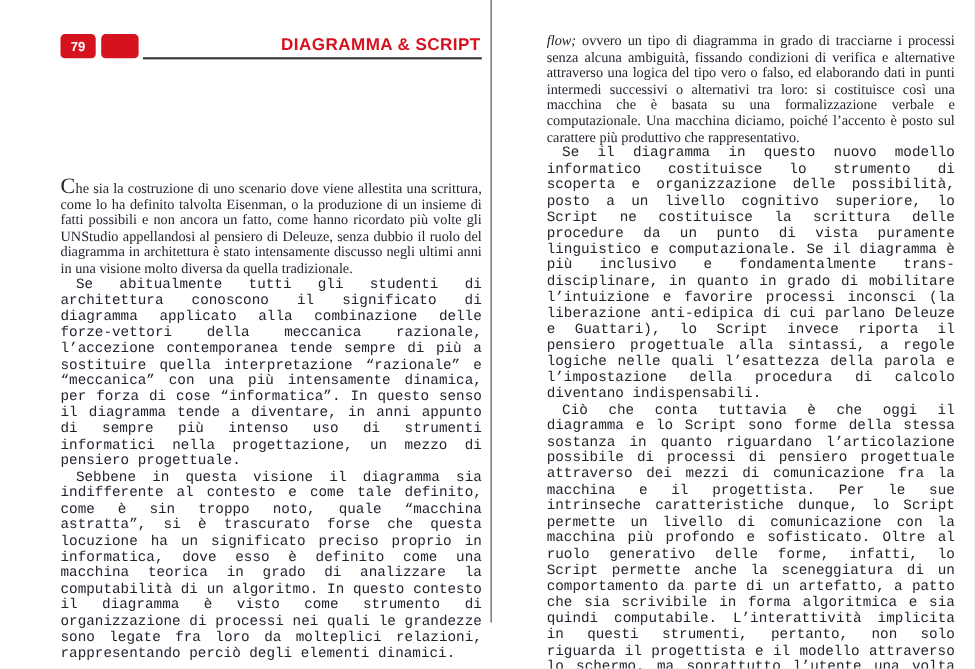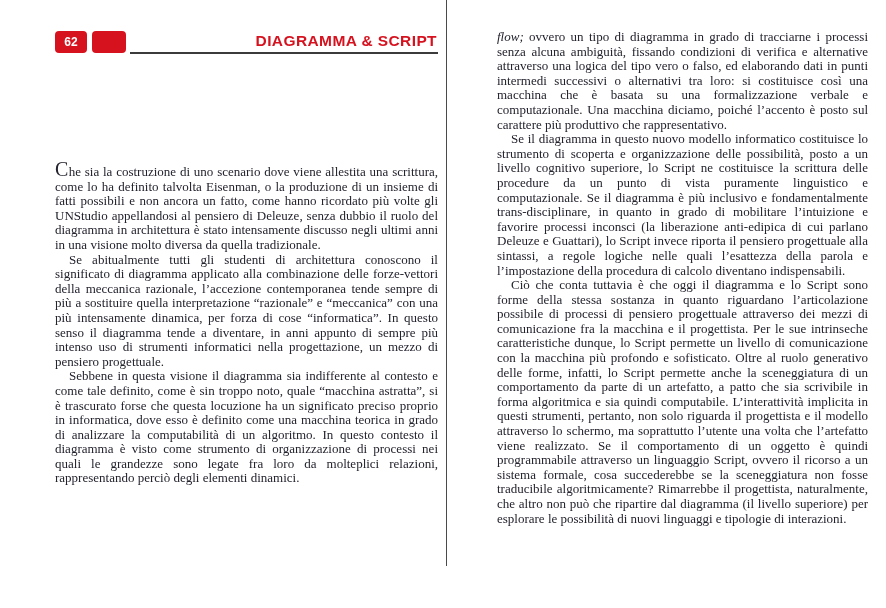--- a/index.html
+++ b/index.html
@@ -43,21 +43,21 @@
     margin:0;
     text-align:justify;
     font-size:13px;line-height:14.6px;
   }
   .left-body{
     position:absolute;left:55px;top:148px;width:383px;margin-top:16px;
   }
   .right-body{
     position:absolute;left:497px;top:30px;width:371px;
   }
-  .indent{text-indent:14px;}
+  .indent{text-indent:14px;font-family:Liberation Mono, monospace;}
   .initcap{
     font-size:20px;line-height:10px;letter-spacing:0.3px;
   }
   .lead-italic{font-style:italic;margin-top:23px;}
   .signature{
     text-align:right !important;
     padding-right:22px;
     font-style:italic;
     margin-top:1px !important;
   }
@@ -68,21 +68,21 @@
     background:#4a4a4a;
   }
 </style>
 </head>
 <body>
 
 <div class="spread">
 
   <div>
     <div class="lp-header">
-      <span class="num-box">62</span>
+      <span class="num-box">79</span>
       <span class="deco-box"></span>
       <span class="header-title">DIAGRAMMA &amp; SCRIPT</span>
       <span class="header-rule"></span>
     </div>
 
     <div class="page-body left-body">
       <p><span class="initcap">C</span><span>he sia la costruzione di uno scenario dove viene allestita una scrittura, come lo ha definito talvolta Eisenman, o la produzione di un insieme di fatti possibili e non ancora un fatto, come hanno ricordato più volte gli UNStudio appellandosi al pensiero di Deleuze, senza dubbio il ruolo del diagramma in architettura è stato intensamente discusso negli ultimi anni in una visione molto diversa da quella tradizionale.</span></p>
       <p class="indent">Se abitualmente tutti gli studenti di architettura conoscono il significato di diagramma applicato alla combinazione delle forze-vettori della meccanica razionale, l’accezione contemporanea tende sempre di più a sostituire quella interpretazione “razionale” e “meccanica” con una più intensamente dinamica, per forza di cose “informatica”. In questo senso il diagramma tende a diventare, in anni appunto di sempre più intenso uso di strumenti informatici nella progettazione, un mezzo di pensiero progettuale.</p>
       <p class="indent">Sebbene in questa visione il diagramma sia indifferente al contesto e come tale definito, come è sin troppo noto, quale “macchina astratta”, si è trascurato forse che questa locuzione ha un significato preciso proprio in informatica, dove esso è definito come una macchina teorica in grado di analizzare la computabilità di un algoritmo. In questo contesto il diagramma è visto come strumento di organizzazione di processi nei quali le grandezze sono legate fra loro da molteplici relazioni, rappresentando perciò degli elementi dinamici.</p>
     </div>

